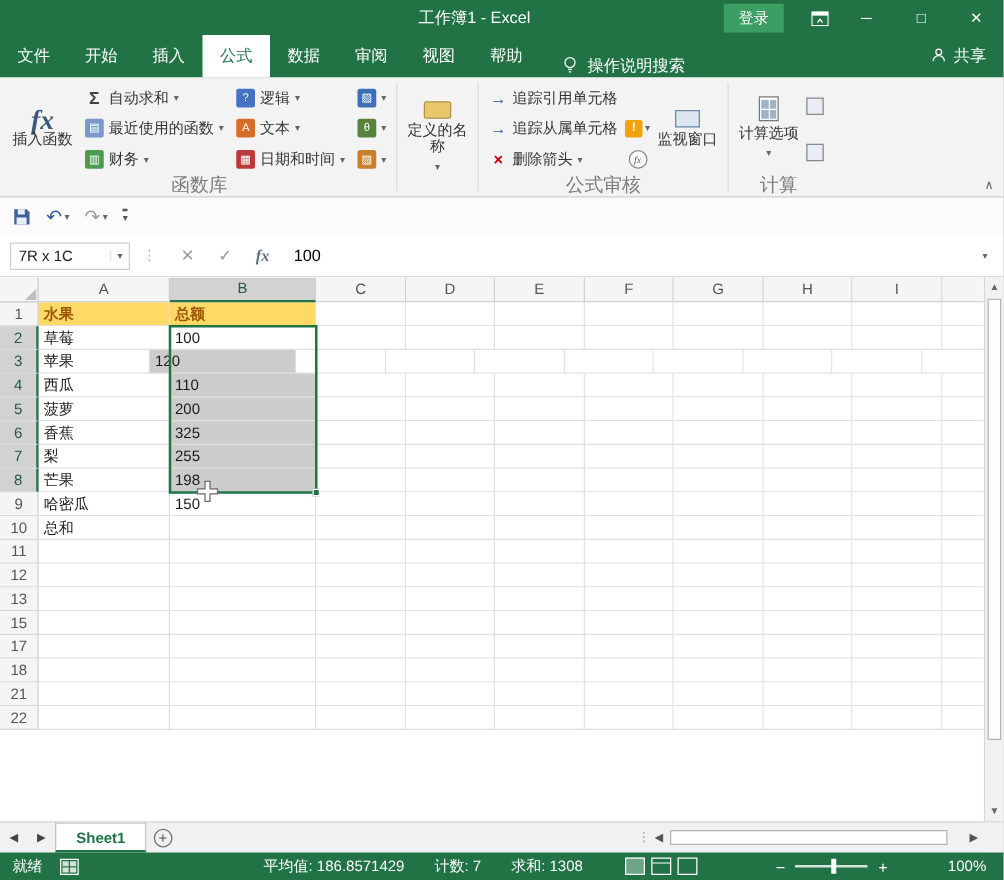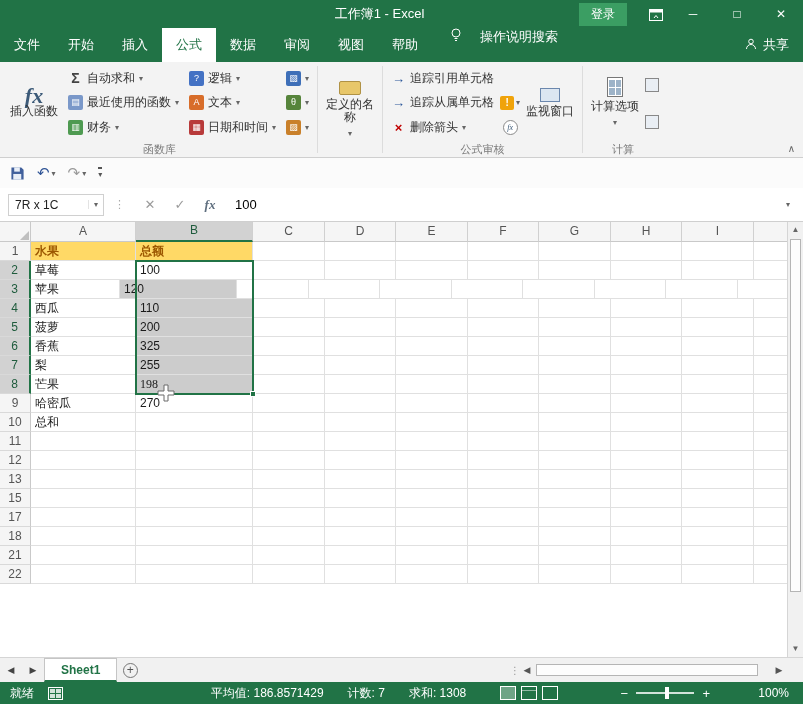--- a/index.html
+++ b/index.html
@@ -15,28 +15,28 @@
   .tb-title { flex:1; text-align:center; font-size:13px; }
   .tb-right { display:flex; align-items:center; height:100%; }
   .signin { background:#3b9e63; color:#fff; font-size:12px; padding:3px 12px; margin-right:14px; cursor:default; }
   .tb-icon { width:30px; text-align:center; }
   .tb-icon svg { vertical-align:middle; }
   .win-btn { width:44px; height:100%; display:flex; align-items:center; justify-content:center; font-size:12px; }
   
   .tabsrow { height:34px; background:#217346; display:flex; align-items:stretch; color:#fff; font-size:13px; flex:0 0 auto; }
   .rtab { padding:0 14px; display:flex; align-items:center; }
   .rtab.active { background:#fff; color:#217346; }
-  .tellme { display:flex; align-items:flex-start; gap:18px; padding:0 12px; margin-left:6px; }
+  .tellme { display:flex; align-items:flex-end; gap:8px; padding:0 12px; margin-left:6px; }
   .spacer { flex:1; }
   .share { display:flex; align-items:center; gap:6px; padding:0 14px; }
   
   .ribbon { height:96px; background:#f3f3f3; border-bottom:1px solid #cfcfcf; display:flex; align-items:stretch; padding:0 2px; position:relative; flex:0 0 auto; }
   .rgroup { display:flex; flex-direction:column; padding:2px 3px 0 3px; }
   .rg-body { flex:1; display:flex; align-items:stretch; }
-  .rg-label { height:15px; line-height:15px; font-size:11px; color:#7a7a7a; text-align:center;font-family:Liberation Serif, serif; }
+  .rg-label { height:15px; line-height:15px; font-size:15px; color:#7a7a7a; text-align:center;font-family:Liberation Serif, serif; }
   .rdivider { width:1px; background:#dcdcdc; margin:4px 0; flex:0 0 auto; }
   .bigbtn { width:58px; display:flex; flex-direction:column; align-items:center; justify-content:center; gap:3px; color:#333; text-align:center; line-height:13px; padding:2px; }
   .bigbtn .dd { font-size:8px; color:#666; }
   .fx-big { font-family:"Liberation Serif","DejaVu Serif",serif; font-style:italic; font-weight:bold; font-size:22px; color:#3c5a78; }
   .stack { display:flex; flex-direction:column; justify-content:space-around; padding:2px 2px; }
   .menuitem { display:flex; align-items:center; gap:4px; height:22px; padding:0 3px; color:#333; white-space:nowrap; }
   .dd { font-size:8px; color:#666; }
   .mi-icon { width:15px; height:15px; border-radius:2px; color:#fff; font-size:9px; line-height:15px; text-align:center; flex:0 0 auto; }
   .sigma { background:none; color:#444; font-size:14px; font-weight:bold; }
   .ic-blue   { background:#4472c4; }
@@ -452,34 +452,34 @@
           <div class="gcell" style="width: 72px;"></div>
           <div class="gcell" style="width: 71px;"></div>
           <div class="gcell" style="width: 72px;"></div>
           <div class="gcell" style="width: 71px;"></div>
           <div class="gcell" style="width: 72px;"></div>
           <div class="gcell gcell-fill"></div>
         </div>
         <div class="grow">
           <div class="grhead grhead-sel">8</div>
           <div class="gcell" style="width: 105px;">芒果</div>
-          <div class="gcell sel-cell" style="width: 117px; font-family: Liberation Serif, serif;">198</div>
+          <div class="gcell sel-cell" style="width: 117px;">198</div>
           <div class="gcell" style="width: 72px;"></div>
           <div class="gcell" style="width: 71px;"></div>
           <div class="gcell" style="width: 72px;"></div>
           <div class="gcell" style="width: 71px;"></div>
           <div class="gcell" style="width: 72px;"></div>
           <div class="gcell" style="width: 71px;"></div>
           <div class="gcell" style="width: 72px;"></div>
           <div class="gcell gcell-fill"></div>
         </div>
         <div class="grow">
           <div class="grhead">9</div>
           <div class="gcell" style="width: 105px;">哈密瓜</div>
-          <div class="gcell" style="width: 117px;">270</div>
+          <div class="gcell" style="width: 117px;">150</div>
           <div class="gcell" style="width: 72px;"></div>
           <div class="gcell" style="width: 71px;"></div>
           <div class="gcell" style="width: 72px;"></div>
           <div class="gcell" style="width: 71px;"></div>
           <div class="gcell" style="width: 72px;"></div>
           <div class="gcell" style="width: 71px;"></div>
           <div class="gcell" style="width: 72px;"></div>
           <div class="gcell gcell-fill"></div>
         </div>
         <div class="grow">

